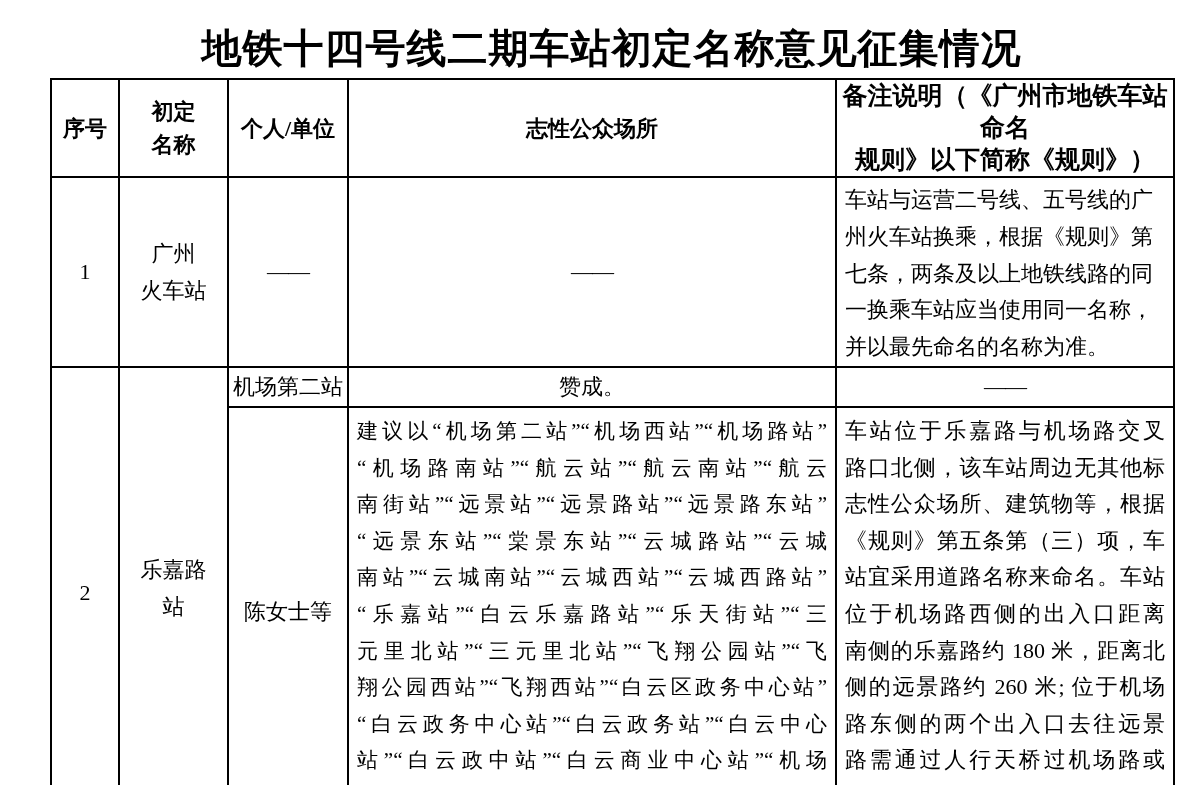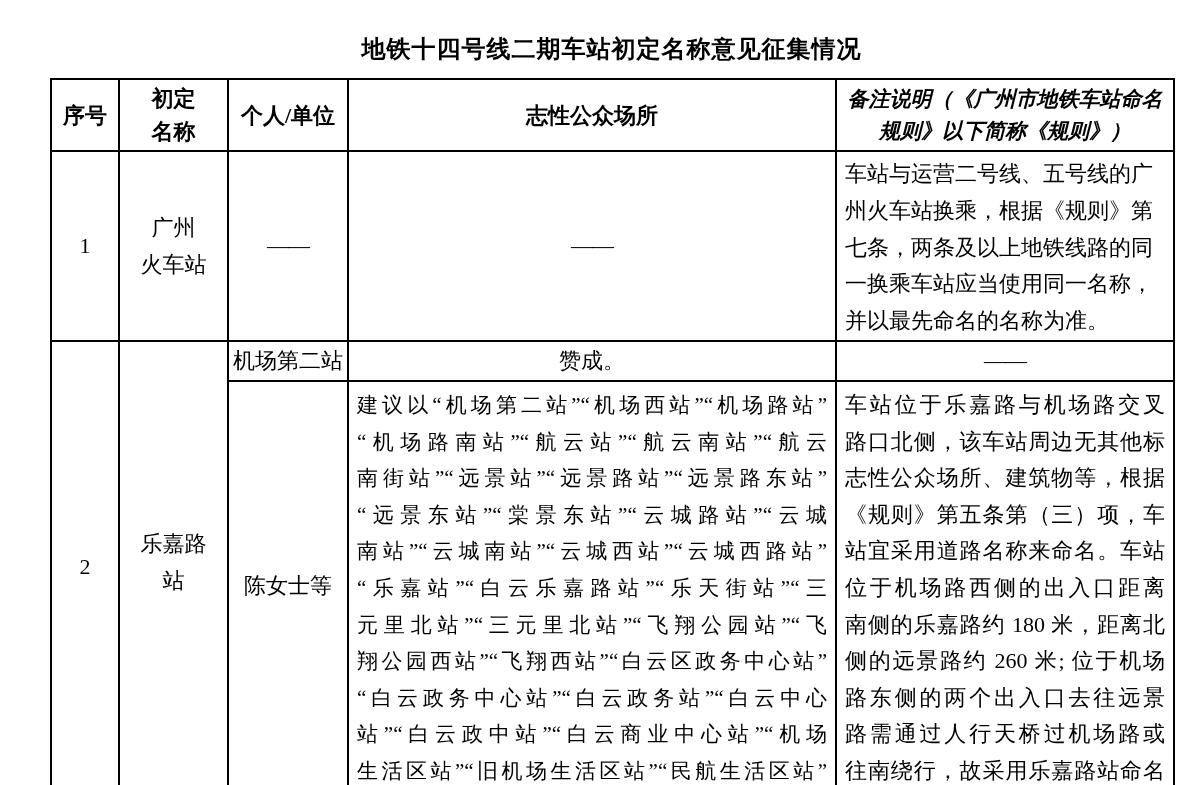--- a/index.html
+++ b/index.html
@@ -1,27 +1,27 @@
 <!DOCTYPE html>
 <html><head>
 <meta charset="utf-8">
 <style>
   * { margin:0; padding:0; box-sizing:border-box; }
   html,body { width:1181px; height:785px; overflow:hidden; background:#ffffff;
     color:#000; font-family:"Liberation Serif","DejaVu Serif",serif; }
   .title { margin:28px auto 0 50px; width:1123px; text-align:center;
-    font-size:24px; font-weight:bold; line-height:42px; letter-spacing:1px; }
+    font-size:40px; font-weight:bold; line-height:42px; letter-spacing:1px; }
   table { margin:8px 0 0 50px; width:1123px; border-collapse:collapse; table-layout:fixed; }
   td { border:2px solid #000; background:#fff; font-size:22px; line-height:37px;
     text-align:center; vertical-align:middle; white-space:pre-line; overflow:hidden; }
   tr.r-hdr { height:72px; }
   tr.r-1 { height:185px; }
   tr.r-2a { height:40px; }
   .hdr { font-weight:bold; line-height:33px; font-size:22px; }
-  .hdr-c5 { font-size:21px; line-height:32px; padding:0 4px;font-style:italic; }
+  .hdr-c5 { font-size:25px; line-height:32px; padding:0 4px; }
   .remark-r1 { text-align:justify; text-align-last:left; vertical-align:top;
     padding:4px 16px 0 8px; line-height:36.8px; }
   .opinion-long { text-align:justify; text-align-last:justify; vertical-align:top;
     padding:5px 8px 0 8px; font-size:21px; line-height:36.6px; }
   .remark-long { text-align:justify; text-align-last:justify; vertical-align:top;
     padding:5px 8px 0 8px; font-size:22px; line-height:36.6px; }
   .merged-no { vertical-align:top; padding-top:206px; }
   .merged-name { vertical-align:top; padding-top:183px; }
   .dash { letter-spacing:-1px; }
 </style>

